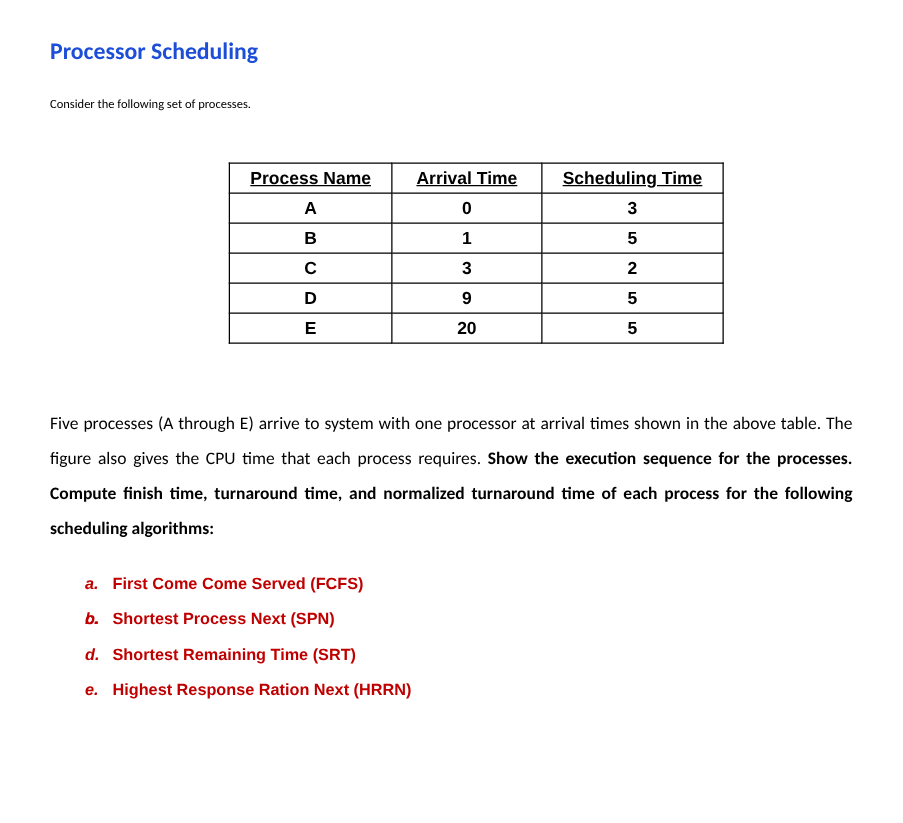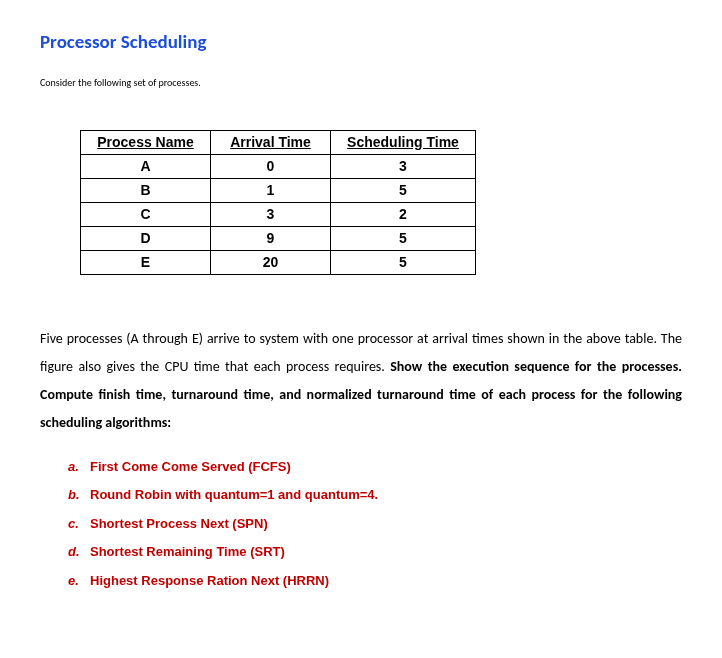--- a/index.html
+++ b/index.html
@@ -18,21 +18,21 @@
       font-weight: bold;
       color: #1d4ed8;
       margin-bottom: 18px;
     }
     .intro {
       font-size: 10px;
       margin-bottom: 40px;
     }
     .table-wrap {
       display: flex;
-      justify-content: flex-start;
+      justify-content: center;
       margin-bottom: 50px;
       padding-left: 40px;
     }
     table {
       border-collapse: collapse;
     }
     th, td {
       border: 1px solid #000000;
       font-family: Arial, Helvetica, sans-serif;
       font-size: 14px;
@@ -130,21 +130,20 @@
   <span>Five processes (A through E) arrive to system with one processor at arrival times shown in the above table. The figure also gives the CPU time that each process requires. </span><span class="bold">Show the execution sequence for the processes. Compute finish time, turnaround time, and normalized turnaround time of each process for the following scheduling algorithms:</span>
 </p>
 
 <ol class="alg-list">
   <li>
     <span class="marker">a.</span>
     <span class="text">First Come Come Served (FCFS)</span>
   </li>
   <li>
     <span class="marker">b.</span>
-    <span class="text">Round Robin with quantum=1 and quantum=4.</span>
   </li>
   <li>
     <span class="marker">c.</span>
     <span class="text">Shortest Process Next (SPN)</span>
   </li>
   <li>
     <span class="marker">d.</span>
     <span class="text">Shortest Remaining Time (SRT)</span>
   </li>
   <li>

